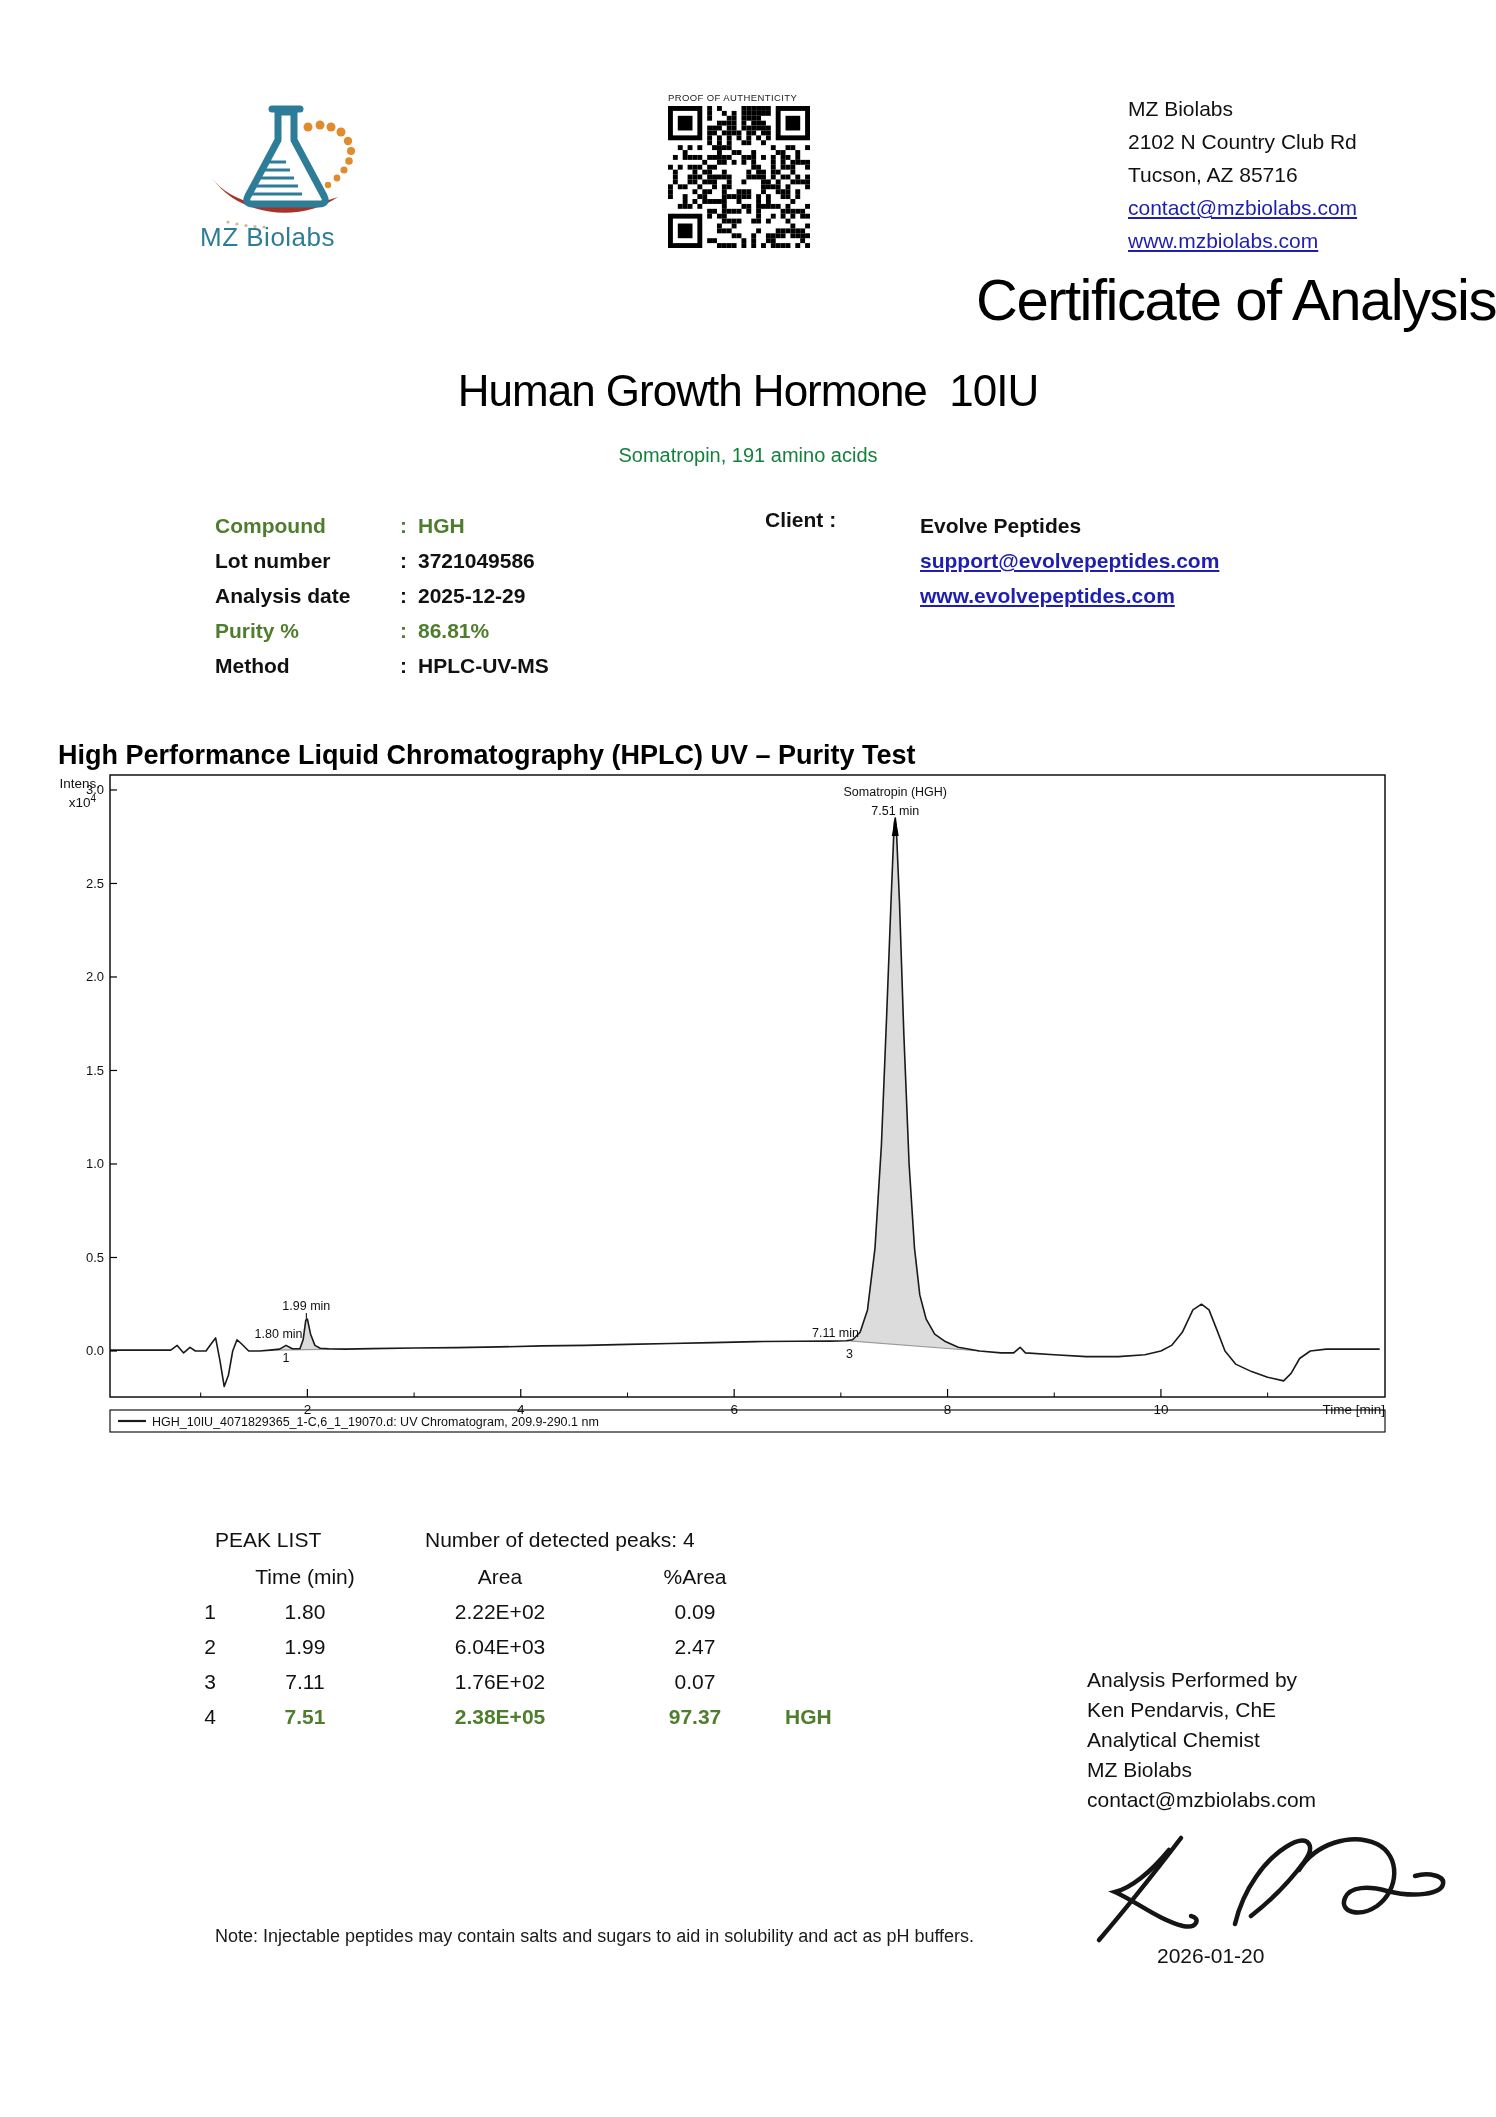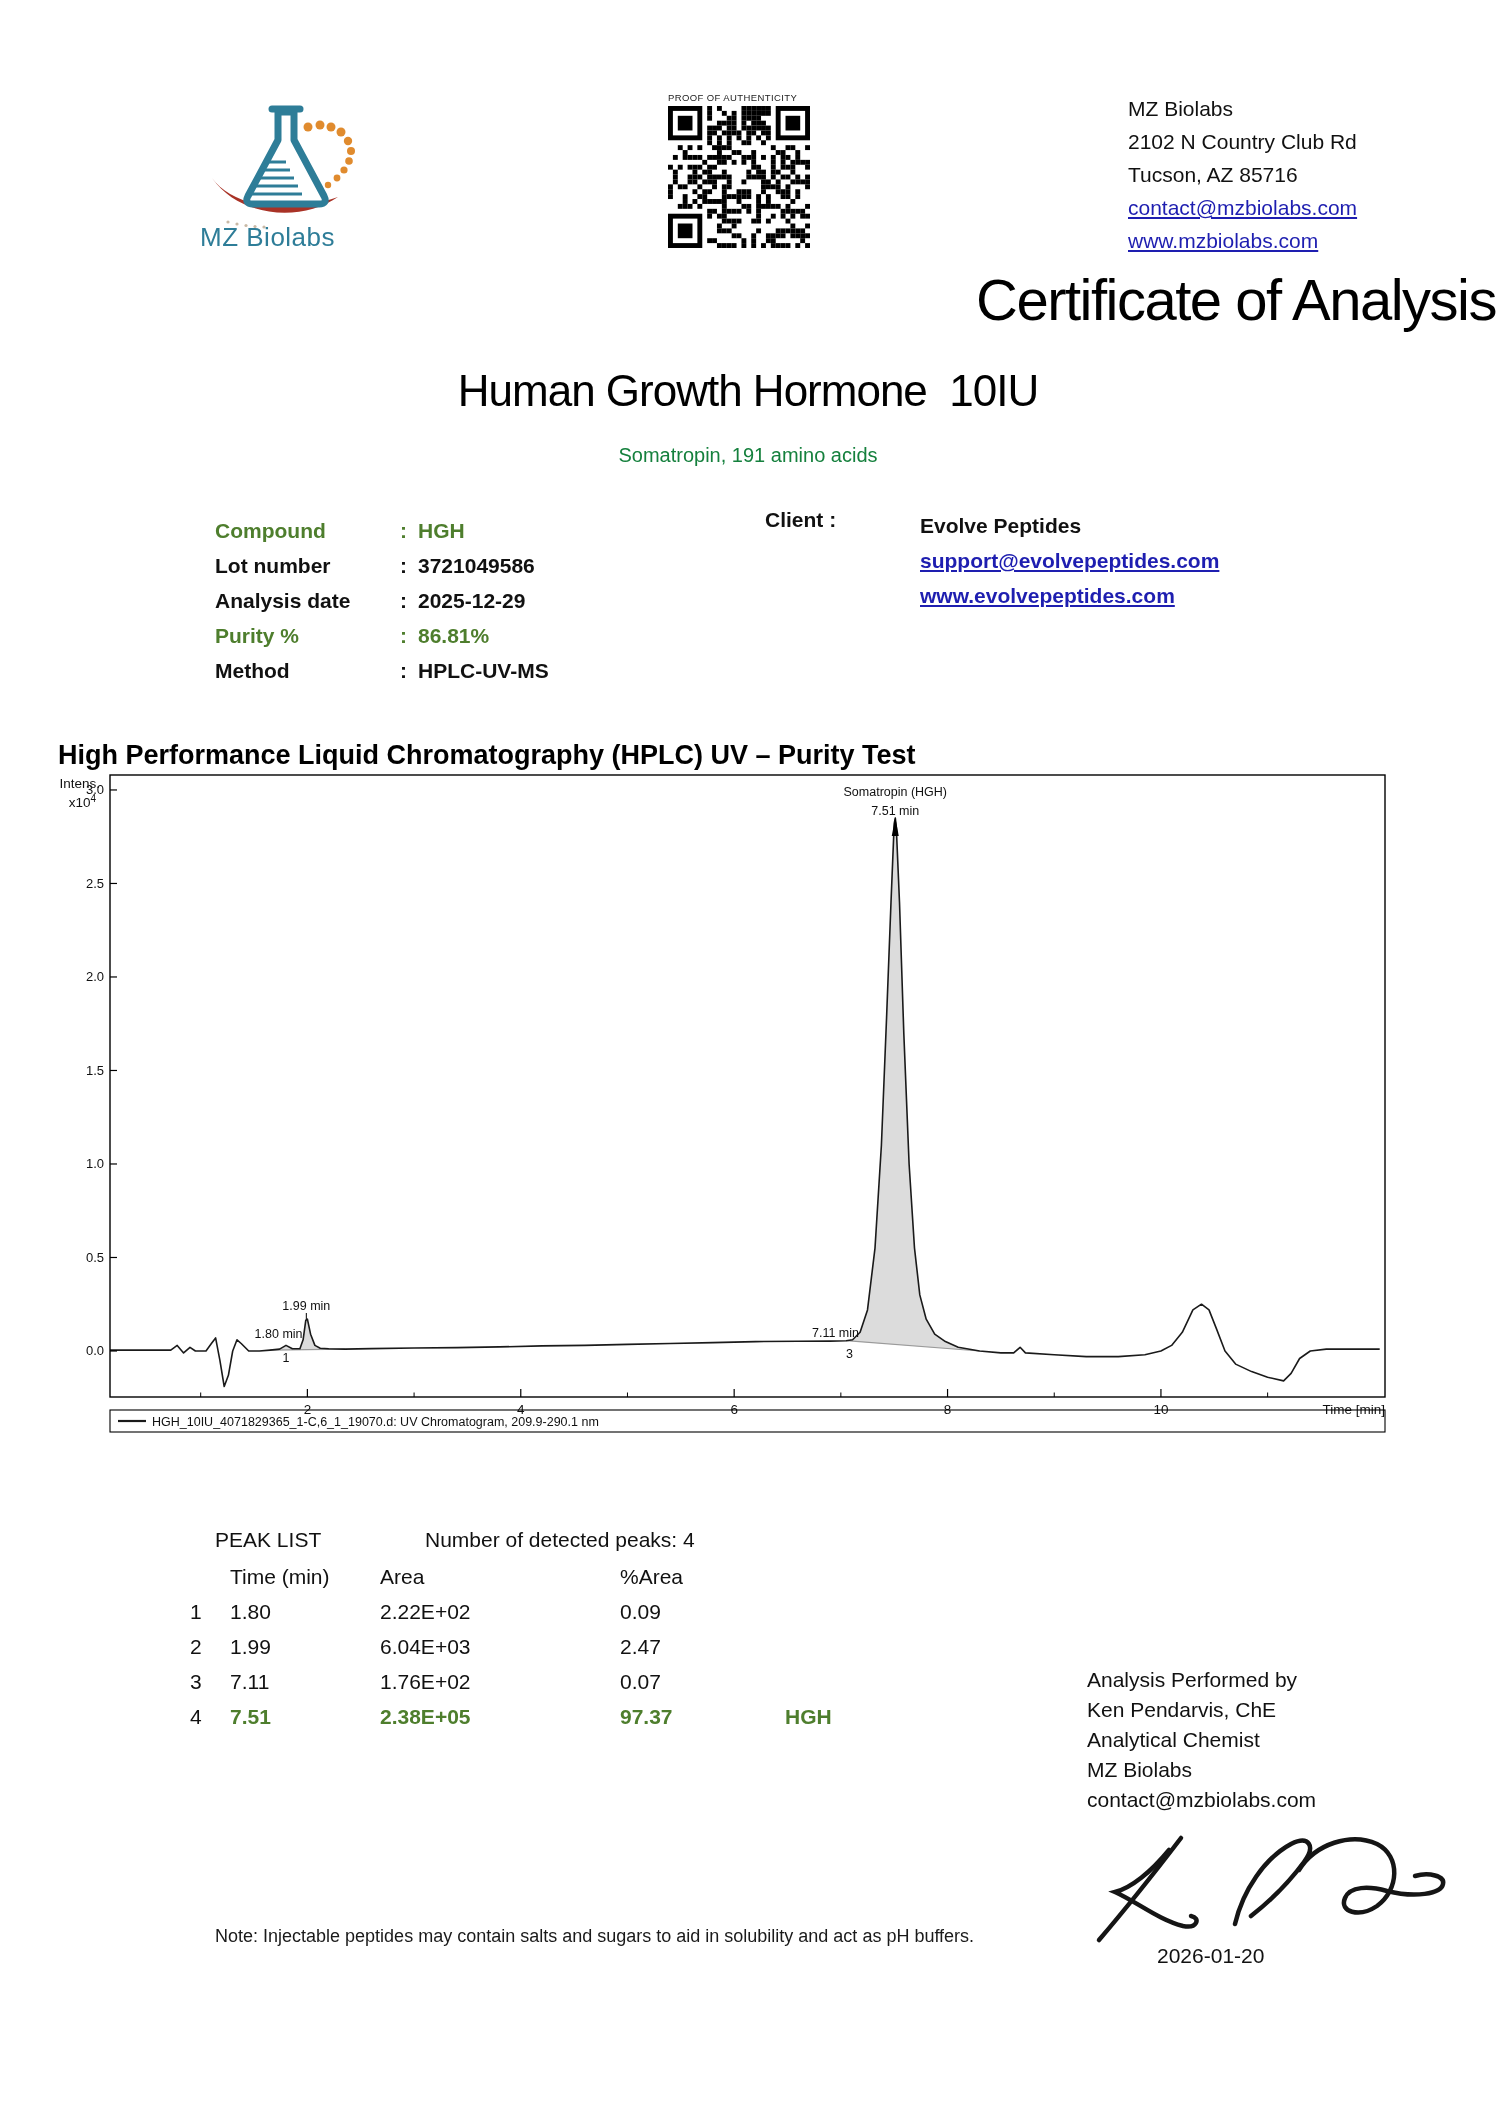--- a/index.html
+++ b/index.html
@@ -12,36 +12,36 @@
   .qr-box{left:668px;top:106px;}
   .lab-contact{left:1128px;top:92px;font-size:21px;line-height:33px;}
   .lab-contact .link, .client-links .link{color:#1e1eb0;text-decoration:underline;}
   .client-links .link{font-weight:bold;}
   
   .page-title{left:0;right:0;top:266px;text-align:right;font-size:58px;letter-spacing:-1.5px;color:#000;}
   .page-subtitle{left:0;right:0;top:366px;text-align:center;font-size:44px;letter-spacing:-1px;color:#000;white-space:pre;}
   .page-subsub{left:0;right:0;top:444px;text-align:center;font-size:20px;color:#15803d;}
   
   .info-block{left:215px;top:508px;font-size:21px;font-weight:bold;}
-  .info-row{display:flex;height:35px;align-items:flex-end;}
+  .info-row{display:flex;height:35px;align-items:center;}
   .info-label{width:185px;}
   .info-colon{width:18px;}
   .green{color:#4e7e2d;}
   .client-label{left:765px;top:508px;font-size:21px;font-weight:bold;}
   .client-vals{left:920px;top:508px;font-size:21px;font-weight:bold;line-height:35px;}
   
   .section-title{left:58px;top:740px;font-size:27px;font-weight:bold;color:#000;z-index:5;}
   .chart-svg{left:20px;top:740px;z-index:1;}
   
   .peak-table{left:190px;top:1528px;width:720px;font-size:21px;}
   .pk-h1{position:absolute;top:0;height:35px;}
   .pk-title{left:25px;}
   .pk-detected{left:235px;}
   .pk-grid-row{position:absolute;left:0;display:flex;height:35px;}
-  .pk-c{}
+  .pk-c{text-align:center;}
   .pk-c1{width:40px;}
   .pk-c2{width:150px;}
   .pk-c3{width:240px;}
   .pk-c4{width:150px;}
   .pk-c5{width:120px;text-align:left;padding-left:15px;}
   .pk-green{color:#4e7e2d;font-weight:bold;}
   
   .analyst-block{left:1087px;top:1665px;font-size:21px;line-height:30px;}
   .signature{left:1085px;top:1828px;}
   .sign-date{left:1125px;top:1944px;font-size:21px;margin-left:32px;}

